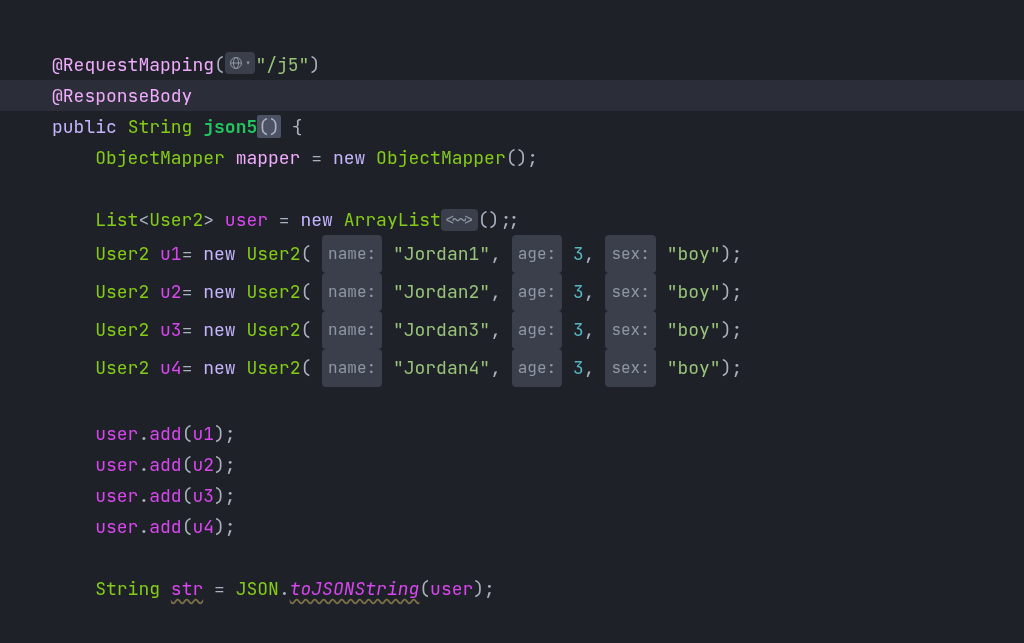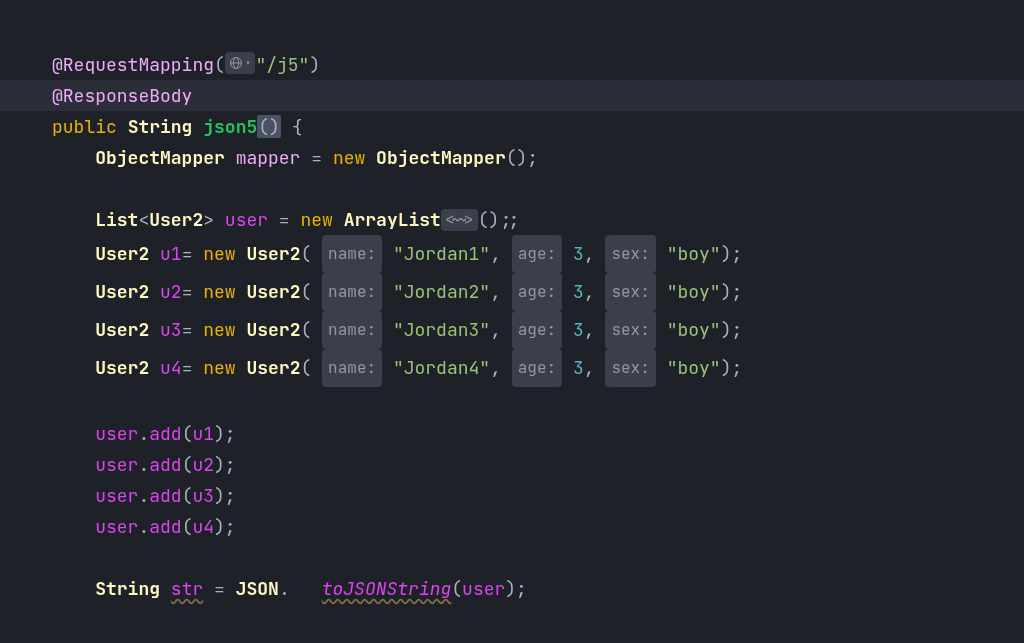--- a/index.html
+++ b/index.html
@@ -39,30 +39,30 @@
     position: absolute;
     left: 0;
     top: 80px;
     width: 1024px;
     height: 31px;
     background: #2b2e38;
     z-index: 0;
   }
   .code-lines { position: relative; z-index: 1; }
 
-  .kw   { color: #eab308; }
+  .kw   { color: #c4b5fd; }
   .ann  { color: #f0abfc; }
-  .type { color: #fef9c3; font-weight: bold; }
+  .type { color: #84cc16; }
   .mname{ color: #22c55e; font-weight: bold; }
   .var  { color: #d946ef; }
   .str  { color: #98c379; }
   .num  { color: #56b6c2; }
   .op   { color: #abb2bf; }
   .muted{ color: #f0abfc; }
-  .static { font-style: italic; margin-left: 32px; }
+  .static { font-style: italic; }
   .wavy { text-decoration: underline wavy #7d6f46; text-underline-offset: 3px; }
 
   .hint {
     display: inline-block;
     background: #3a3f4b;
     color: #8f97a3;
     border-radius: 4px;
     padding: 8px 6px;
     font-size: 16px;
     line-height: 22px;

